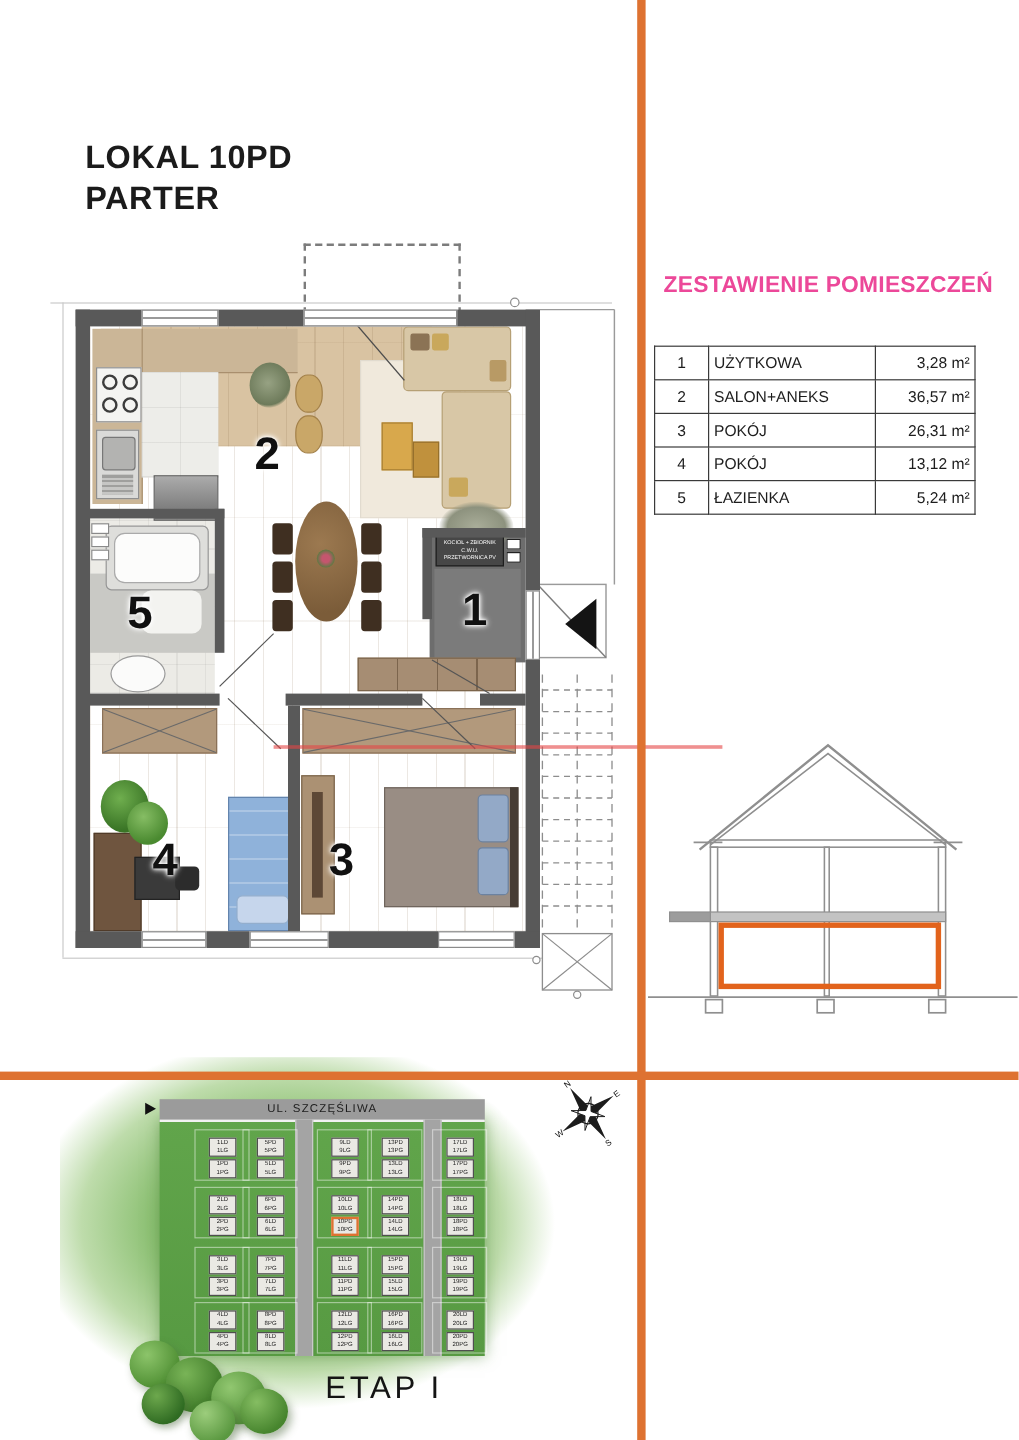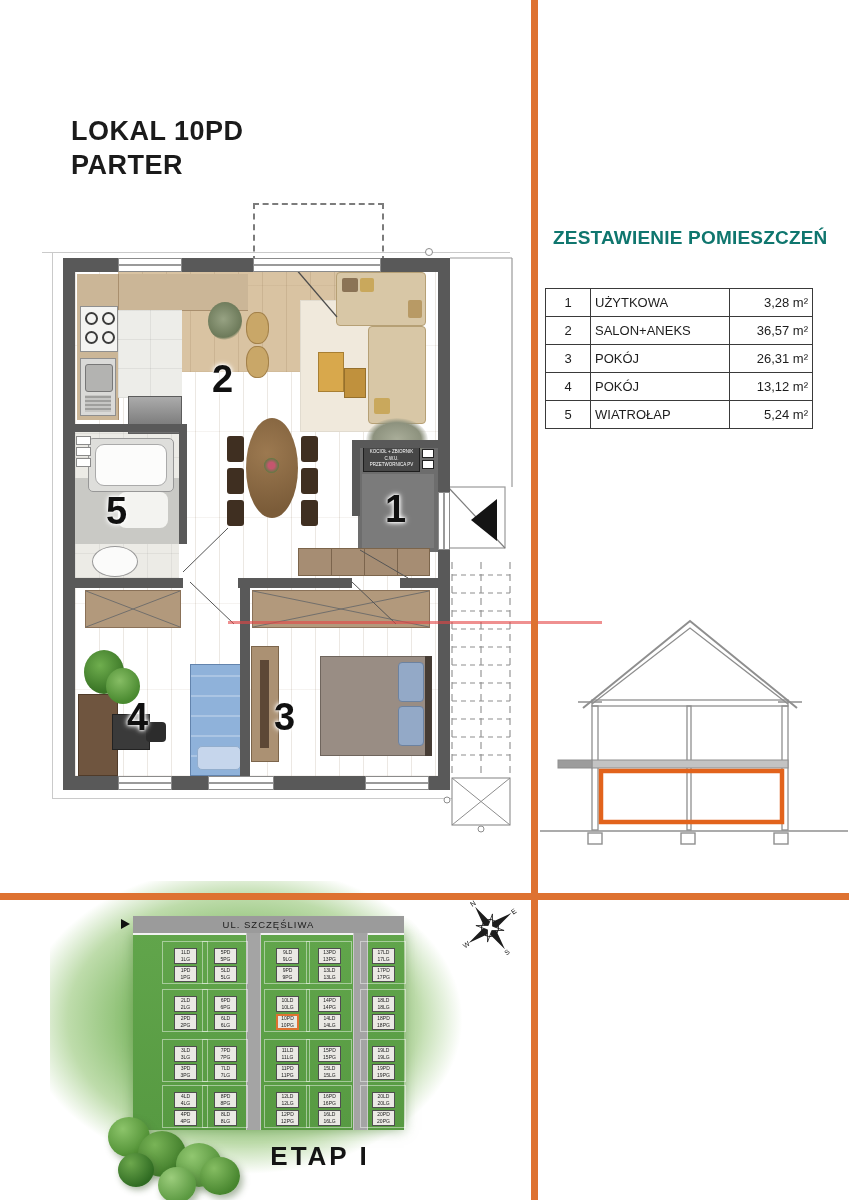--- a/index.html
+++ b/index.html
@@ -5,21 +5,21 @@
   html,body{margin:0;padding:0;background:#ffffff;}
   body{font-family:"Liberation Sans","DejaVu Sans",sans-serif;}
   #root{position:relative;width:849px;height:1200px;background:#fff;overflow:hidden;}
   .a{position:absolute;}
   
   .div-v{left:531px;top:0;width:7px;height:1200px;background:var(--accent,#de7231);z-index:50;}
   .div-h{left:0;top:893px;width:849px;height:7px;background:var(--accent,#de7231);z-index:50;}
   
   .doc-title{left:71px;top:115px;font-size:27px;font-weight:700;color:#1b1b1b;line-height:1.25;letter-spacing:.5px;z-index:5;}
   
-  .sum-title{left:553px;top:227px;font-size:19px;font-weight:700;color:#0f766e;letter-spacing:.2px;z-index:5;}
+  .sum-title{left:553px;top:227px;font-size:19px;font-weight:700;color:#ec4899;letter-spacing:.2px;z-index:5;}
   .sum-table{left:545px;top:288px;border-collapse:collapse;font-size:13px;color:#1d1d1d;z-index:5;}
   .sum-table td{border:1px solid #3a3a3a;padding:0 4px;height:27px;}
   .sum-table tr.hdr td{height:17px;font-weight:500;}
   .td-no{width:36px;text-align:center;}
   .td-name{width:130px;text-align:left;padding-left:7px;}
   .td-area{width:74px;text-align:right;padding-right:5px;white-space:nowrap;}
   
   .wood{background:linear-gradient(#ecdcc0,#e5d3b3);}
   .plank{background-image:repeating-linear-gradient(90deg,rgba(120,90,55,.14) 0 1px,transparent 1px 24px),repeating-linear-gradient(0deg,rgba(120,90,55,.07) 0 1px,transparent 1px 86px);}
   .wall{background:#595959;z-index:14;}
@@ -44,21 +44,21 @@
   .boiler-icon{width:12px;height:9px;background:#fff;border:1px solid #222;z-index:9;box-sizing:border-box;}
   
   #site{left:80px;top:895px;width:365px;height:305px;z-index:10;}
   .site-halo{left:-30px;top:-14px;width:420px;height:330px;background:radial-gradient(ellipse 58% 52% at 46% 42%,#6fae57 0%,#86bd6c 45%,#bedcab 72%,rgba(255,255,255,0) 90%);}
   .site-grass{left:53px;top:38px;width:271px;height:197px;background:linear-gradient(#61a54b,#579a42);box-shadow:0 0 12px rgba(90,140,70,.6);}
   .site-street{left:53px;top:21px;width:271px;height:17px;background:#9b9b9b;border-bottom:2px solid #f2f2f2;display:flex;align-items:center;justify-content:center;font-size:9.5px;color:#1c1c1c;letter-spacing:1px;font-weight:500;}
   .site-road{top:38px;width:15px;height:197px;background:#a4a4a4;border-left:1px solid #c9c9c9;border-right:1px solid #c9c9c9;box-sizing:border-box;}
   .site-plot{position:absolute;width:46px;height:43px;border:1px solid rgba(255,255,255,.45);box-sizing:border-box;}
   .site-square{position:absolute;width:23px;height:16px;background:#eae9e4;border:1px solid #4f4f4f;box-sizing:border-box;font-size:5px;line-height:1.35;text-align:center;color:#222;z-index:3;display:flex;flex-direction:column;justify-content:center;}
   .site-square.hl{border:2px solid var(--accent,#e2711f);}
-  .stage-label{left:150px;top:246px;width:180px;text-align:center;font-size:26px;font-weight:700;letter-spacing:3px;color:#141414;}
+  .stage-label{left:150px;top:246px;width:180px;text-align:center;font-size:26px;font-weight:400;letter-spacing:3px;color:#141414;}
   .street-arrow{left:41px;top:24px;width:0;height:0;border-top:5px solid transparent;border-bottom:5px solid transparent;border-left:9px solid #111;}
   .tree{position:absolute;border-radius:50%;}
 </style>
 </head>
 <body>
 
 <div id="root">
 
   <div class="a doc-title">
     <div>LOKAL 10PD</div>
@@ -220,21 +220,21 @@
       <td class="td-name">POKÓJ</td>
       <td class="td-area">26,31 m²</td>
     </tr>
     <tr>
       <td class="td-no">4</td>
       <td class="td-name">POKÓJ</td>
       <td class="td-area">13,12 m²</td>
     </tr>
     <tr>
       <td class="td-no">5</td>
-      <td class="td-name">WIATROŁAP</td>
+      <td class="td-name">ŁAZIENKA</td>
       <td class="td-area">5,24 m²</td>
     </tr>
   </tbody>
     </table>
 
   <svg class="a sect" style="left:540px;top:608px;width:310px;height:248px" viewBox="540 608 310 248" fill="none">
     <path d="M583 708 L690 621 L797 708" stroke="#8f8f8f" stroke-width="2"></path>
     <path d="M592 704 L690 628 L788 704" stroke="#8f8f8f" stroke-width="1.3"></path>
     <path d="M578 702 H602 M778 702 H802" stroke="#8f8f8f" stroke-width="1.3"></path>
     <rect x="592" y="700" width="196" height="6" stroke="#8f8f8f" stroke-width="1.3"></rect>

